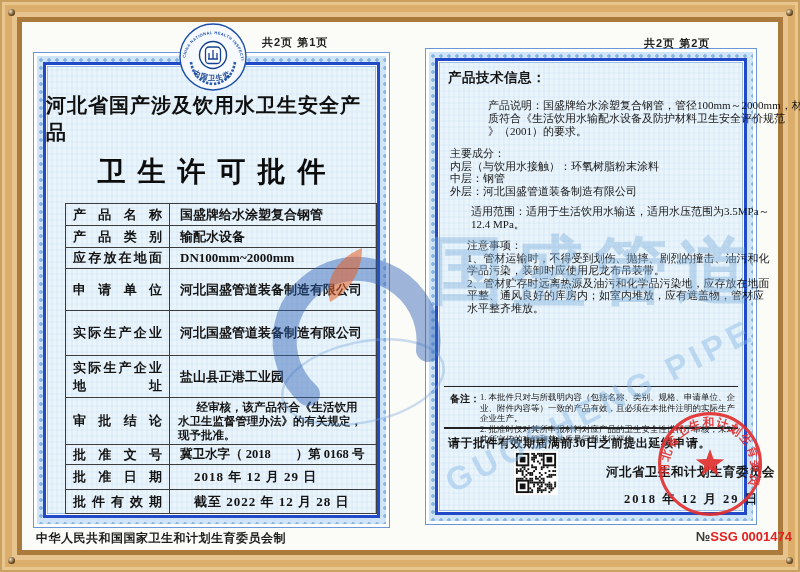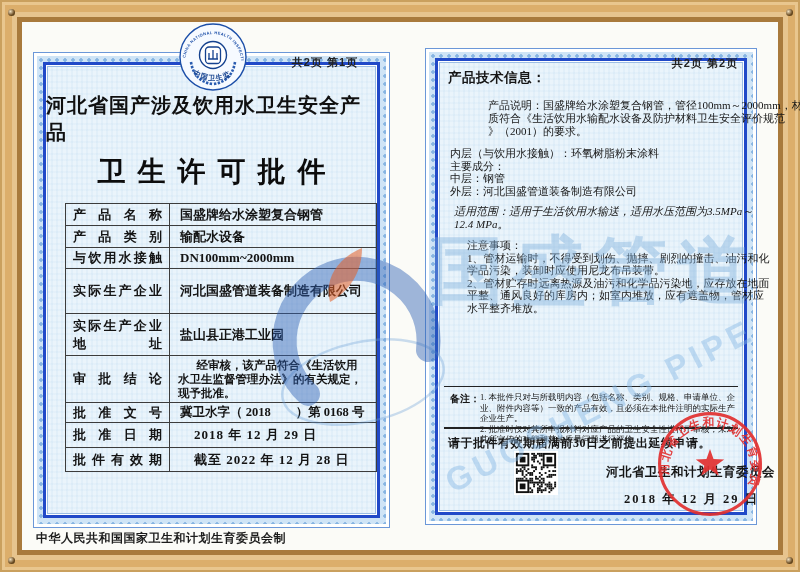--- a/index.html
+++ b/index.html
@@ -10,22 +10,22 @@
     box-shadow: inset 0 0 0 2px #caa05e, inset 0 0 0 5px #e9c68e, inset 0 0 0 12px #dcae6b,
                 inset 0 0 0 17px #e7c48e, inset 0 0 0 22px #a97a3c; }
 
   .screw { position:absolute; width:7px; height:7px; border-radius:50%; z-index:3;
     background: radial-gradient(circle at 35% 35%, #f0e0c0, #6a4a20 60%, #332408); }
   .screw.tl{left:8px;top:9px} .screw.tr{left:786px;top:9px}
   .screw.bl{left:8px;top:557px} .screw.br{left:786px;top:557px}
 
   .inner { position:absolute; left:22px; top:22px; width:756px; height:528px; background:#fbfbf7; }
 
-  .page-ind { position:absolute; font-size:11px; font-weight:700; color:#222; text-align:center;
-    font-family:"Liberation Sans", sans-serif; letter-spacing:1px; z-index:2;margin-top:20px; }
+  .page-ind { position:absolute; font-size:11px; font-weight:700; color:#222; text-align:left;
+    font-family:"Liberation Sans", sans-serif; letter-spacing:1px; z-index:2; }
   .p1ind { left:240px; top:13px; width:126px; }
   .p2ind { left:622px; top:14px; width:122px; }
 
   .page { position:absolute; border:1px solid #6b97d8; background:#fff; padding:3px; z-index:1; }
   .page1 { left:11px; top:30px; width:357px; height:476px; }
   .page2 { left:403px; top:26px; width:332px; height:477px; }
   .band { width:100%; height:100%; padding:6px; background-color:#cfe4f6;
     background-image: radial-gradient(circle at 4px 4px, #86b4e2 1.5px, rgba(0,0,0,0) 2px);
     background-size:8px 8px; }
   .paper { position:relative; width:100%; height:100%; border:3px solid #2149c8;
@@ -57,21 +57,21 @@
   
   .emblem { position:absolute; left:156px; top:0px; width:70px; height:70px; z-index:4; }
 
   
   .p2c { position:absolute; left:0; top:0; right:0; bottom:0; color:#161616; }
   .p2c .abs { position:absolute; }
   .sec-title { left:10px; top:8px; font-size:13.5px; font-weight:700; letter-spacing:.5px; }
   .body-line { font-size:11px; line-height:13px; white-space:nowrap; }
   .desc { left:50px; top:38px; }
   .comp { left:12px; top:86px; } .comp .body-line{ line-height:12.5px; }
-  .scope { left:16px; top:144px;font-style:italic; }
+  .scope { left:33px; top:144px; }
   .notice { left:12px; top:178px;margin-left:17px; } .notice .body-line{ line-height:12.5px; }
   .sep1 { left:6px; right:6px; top:325px; height:1px; background:#222; }
   .remarks { left:12px; top:331px; right:2px; display:flex; }
   .remark-label { font-size:10px; font-weight:700; white-space:nowrap; }
   .remark-lines { font-size:8.5px; line-height:10.5px; }
   .sep2 { left:6px; right:6px; top:366px; height:2px; background:#222; }
   .renewal { left:10px; top:374px; font-size:12px; font-weight:700; letter-spacing:.5px; }
   .qr { left:76px; top:390px; width:44px; height:44px; }
   .authority { left:168px; top:403px; width:160px; font-size:12.5px; font-weight:700; letter-spacing:.5px; white-space:nowrap; }
   .issue-date { left:186px; top:430px; font-size:12.5px; font-weight:700; letter-spacing:2px; white-space:nowrap; }
@@ -107,22 +107,26 @@
             <tbody>
                 <tr class="r1">
                   <td class="lab">产品名称</td>
                   <td class="val">国盛牌给水涂塑复合钢管</td>
                 </tr>
             <tr class="r2">
                   <td class="lab">产品类别</td>
                   <td class="val">输配水设备</td>
                 </tr>
             <tr class="r3">
-                  <td class="lab">与饮用水接触</td>
+                  <td class="lab">应存放在地面</td>
                   <td class="val">DN100mm~2000mm</td>
+                </tr>
+            <tr class="r4">
+                  <td class="lab">申请单位</td>
+                  <td class="val">河北国盛管道装备制造有限公司</td>
                 </tr>
             <tr class="r6">
                   <td class="lab">实际生产企业</td>
                   <td class="val">河北国盛管道装备制造有限公司</td>
                 </tr>
             <tr class="r7">
                   <td class="lab">实际生产企业地址</td>
                   <td class="val">盐山县正港工业园</td>
                 </tr>
             <tr class="r8">
@@ -174,22 +178,22 @@
           <div class="p2c">
             <div class="abs sec-title">产品技术信息：</div>
 
             <div class="abs desc">
               <div class="body-line">产品说明：国盛牌给水涂塑复合钢管，管径100mm～2000mm，材</div>
               <div class="body-line">质符合《生活饮用水输配水设备及防护材料卫生安全评价规范</div>
               <div class="body-line">》（2001）的要求。</div>
             </div>
 
             <div class="abs comp">
+              <div class="body-line">主要成分：</div>
               <div class="body-line">内层（与饮用水接触）：环氧树脂粉末涂料</div>
-              <div class="body-line">主要成分：</div>
               <div class="body-line">中层：钢管</div>
               <div class="body-line">外层：河北国盛管道装备制造有限公司</div>
             </div>
 
             <div class="abs scope">
               <div class="body-line">适用范围：适用于生活饮用水输送，适用水压范围为3.5MPa～</div>
               <div class="body-line">12.4 MPa。</div>
             </div>
 
             <div class="abs notice">
@@ -364,20 +368,21 @@
                 <textPath href="#sealArc" startOffset="14">河北省卫生和计划生育委员会</textPath>
               </text>
               <path fill="#e23030" d="M60,44 L63.8,54.6 L75.2,55.1 L66.1,61.9 L69.4,72.7 L60,66 L50.6,72.7 L53.9,61.9 L44.8,55.1 L56.2,54.6 Z"></path>
             </svg>
           </div>
         </div>
       </div>
     </div>
 
     <div class="footer-left">中华人民共和国国家卫生和计划生育委员会制</div>
+    <div class="serial"><span class="no">№</span><span class="num">SSG 0001474</span></div>
   </div>
 
   <svg class="wm wm-logo" viewBox="0 0 180 210">
     <ellipse cx="95" cy="150" rx="82" ry="40" fill="none" stroke="rgba(110,160,215,.35)" stroke-width="2.5" transform="rotate(-12 95 150)"></ellipse>
     <path d="M 40,162 A 72,72 0 1 1 160,118" fill="none" stroke="rgba(45,95,180,.45)" stroke-width="24" stroke-linecap="round"></path>
     <path d="M 94,16 C 70,26 56,46 62,70 C 80,60 94,42 94,16 Z" fill="rgba(228,95,38,.55)"></path>
   </svg>
   <div class="wm wm-cn">国盛管道</div>
   <div class="wm wm-en">GUOSHENG PIPE</div>
 </div>

